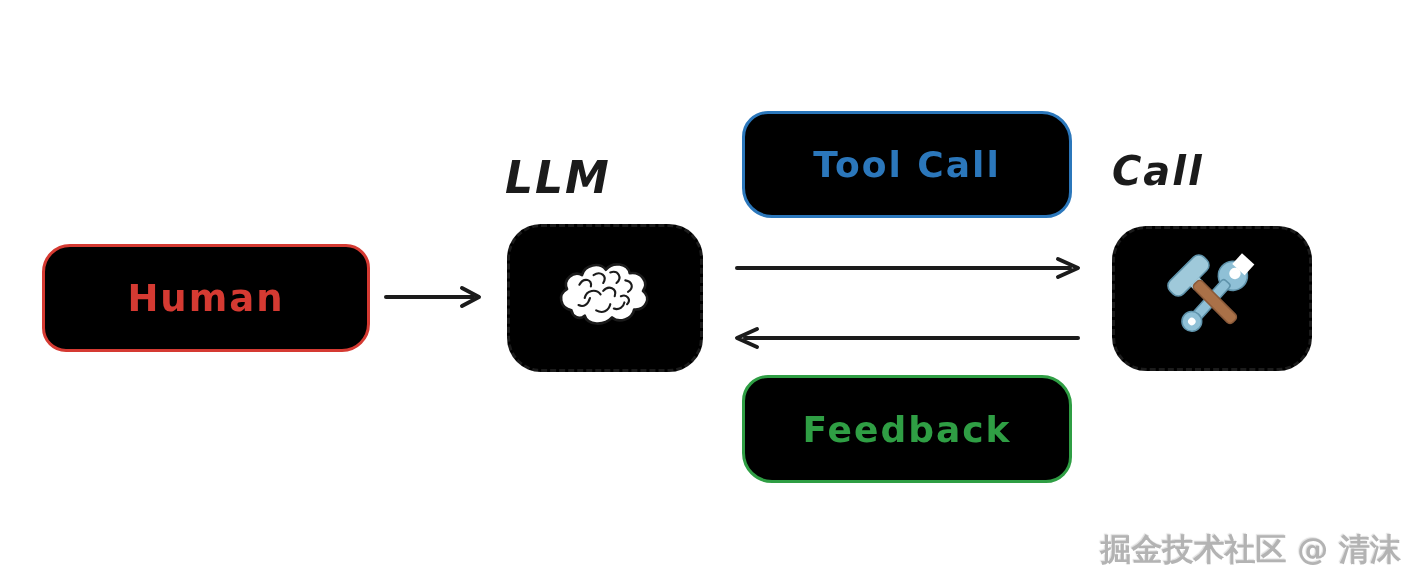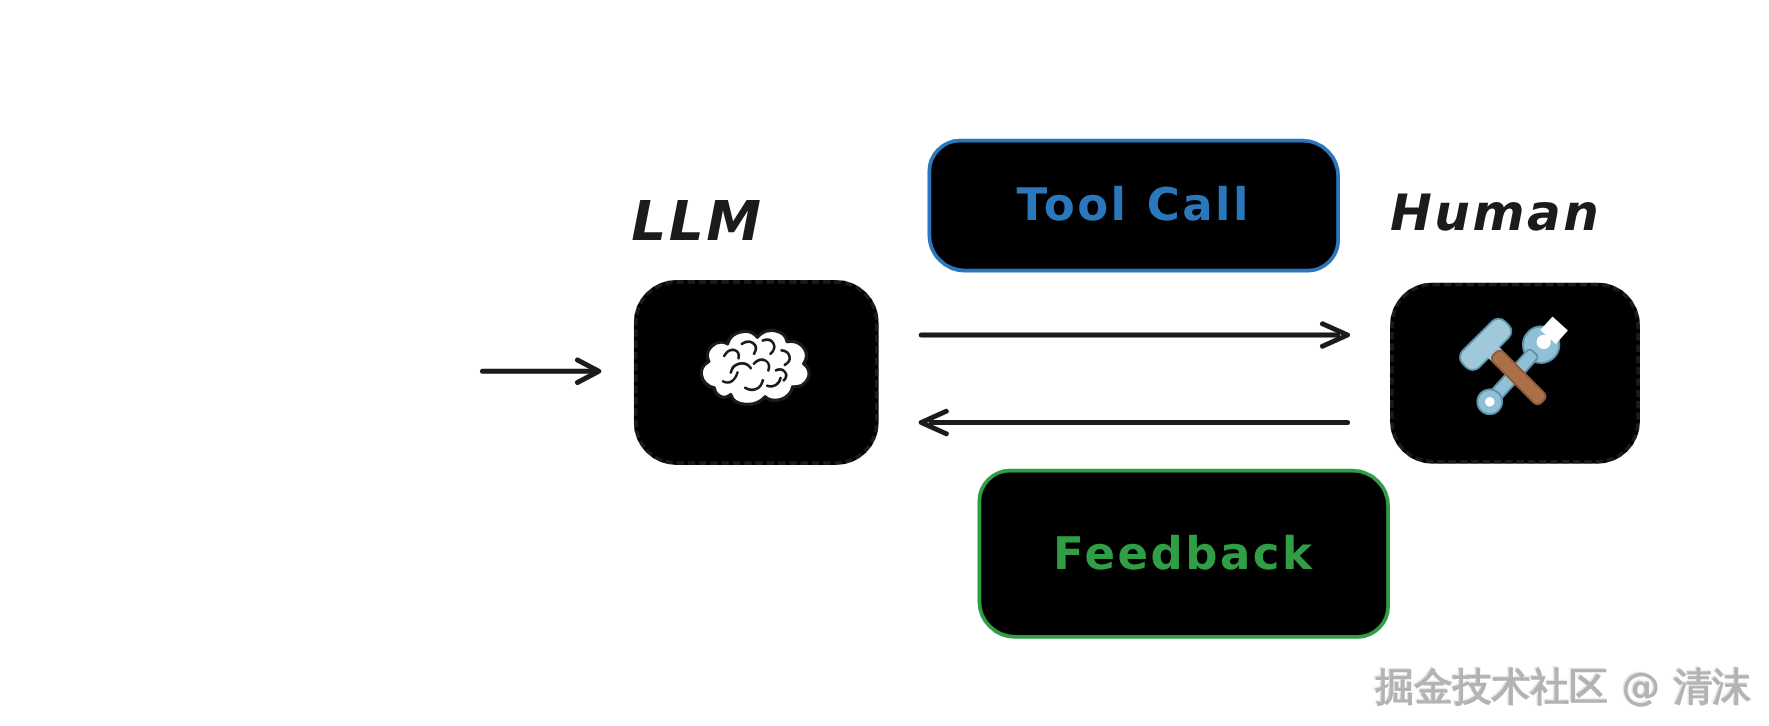--- a/index.html
+++ b/index.html
@@ -27,24 +27,23 @@
   }
   .toolcall-box{
     left:742px;top:111px;width:330px;height:107px;
     border:3px solid #2b77bb;
     border-radius:26px 30px 26px 30px;
   }
   .toolcall-box .label{
     color:#2b77bb;font-size:36px;font-weight:bold;letter-spacing:2px;
   }
   .feedback-box{
-    left:742px;top:375px;width:330px;height:136px;
+    left:742px;top:375px;width:330px;height:108px;
     border:3px solid #2f9e44;
     border-radius:26px 30px 26px 30px;
-    margin-left:40px;
   }
   .feedback-box .label{
     color:#2f9e44;font-size:36px;font-weight:bold;letter-spacing:2px;
   }
   .dashed-box{
     border:3px dashed #1b1b1b;
     border-radius:34px;
   }
   .llm-box{ left:507px;top:224px;width:196px;height:148px; }
   .tool-box{ left:1112px;top:226px;width:200px;height:145px; }
@@ -77,41 +76,44 @@
     font-size:31px;font-weight:bold;
     color:#b3b3b3;
     text-shadow:1px 1px 1px #ffffff, -1px -1px 1px rgba(120,120,120,0.25);
   }
 </style>
 </head>
 <body>
 
 <div class="canvas">
 
+  <div class="box human-box">
+    <span class="label">Human</span>
+  </div>
 
   <div class="node-title llm-title">LLM</div>
   <div class="box dashed-box llm-box">
     <span class="icon-wrap">
       <svg width="106" height="82" viewBox="0 0 120 92">
         <path d="M22,60 C9,57 6,42 17,36 C12,25 24,15 34,20 C37,8 54,5 61,14 C69,4 86,7 88,18 C101,16 110,28 103,38 C113,46 106,60 93,59 C91,70 76,75 68,68 C59,78 40,77 37,66 C30,72 23,66 22,60 Z" fill="#ffffff" stroke="#1b1b1b" stroke-width="3" stroke-linejoin="round"></path>
         <path class="gyri" d="M31,31 c5,-9 15,-6 13,2" fill="none" stroke="#1b1b1b" stroke-width="2.4" stroke-linecap="round"></path>
         <path d="M47,20 c8,-5 16,1 11,9" fill="none" stroke="#1b1b1b" stroke-width="2.4" stroke-linecap="round"></path>
         <path d="M66,17 c9,-3 14,6 7,12" fill="none" stroke="#1b1b1b" stroke-width="2.4" stroke-linecap="round"></path>
         <path d="M83,26 c8,1 10,9 3,13" fill="none" stroke="#1b1b1b" stroke-width="2.4" stroke-linecap="round"></path>
         <path d="M37,46 c2,-9 13,-11 18,-4" fill="none" stroke="#1b1b1b" stroke-width="2.4" stroke-linecap="round"></path>
         <path d="M58,38 c6,-7 16,-3 13,6" fill="none" stroke="#1b1b1b" stroke-width="2.4" stroke-linecap="round"></path>
         <path d="M78,44 c7,-3 12,4 7,9" fill="none" stroke="#1b1b1b" stroke-width="2.4" stroke-linecap="round"></path>
         <path d="M30,54 c6,3 11,-1 13,-8" fill="none" stroke="#1b1b1b" stroke-width="2.4" stroke-linecap="round"></path>
         <path d="M50,60 c7,4 14,1 16,-7" fill="none" stroke="#1b1b1b" stroke-width="2.4" stroke-linecap="round"></path>
         <path d="M70,58 c6,2 11,-2 12,-7" fill="none" stroke="#1b1b1b" stroke-width="2.4" stroke-linecap="round"></path>
       </svg>
     </span>
   </div>
 
-  <div class="node-title tool-title">Human</div>
+  <div class="node-title tool-title">Call</div>
   <div class="box dashed-box tool-box">
     <span class="icon-wrap">
       <svg width="104" height="104" viewBox="0 0 100 100">
 
         <g transform="rotate(42 50 50)">
           <circle cx="50" cy="20" r="14" fill="#8fc0d6" stroke="#5f93ab" stroke-width="1.5"></circle>
           <rect x="42" y="-2" width="16" height="14" fill="#ffffff"></rect>
           <circle cx="50" cy="17" r="5.5" fill="#ffffff"></circle>
           <rect x="45" y="28" width="10" height="48" rx="3" fill="#8fc0d6" stroke="#5f93ab" stroke-width="1.5"></rect>
           <circle cx="50" cy="79" r="9.5" fill="#8fc0d6" stroke="#5f93ab" stroke-width="1.5"></circle>

